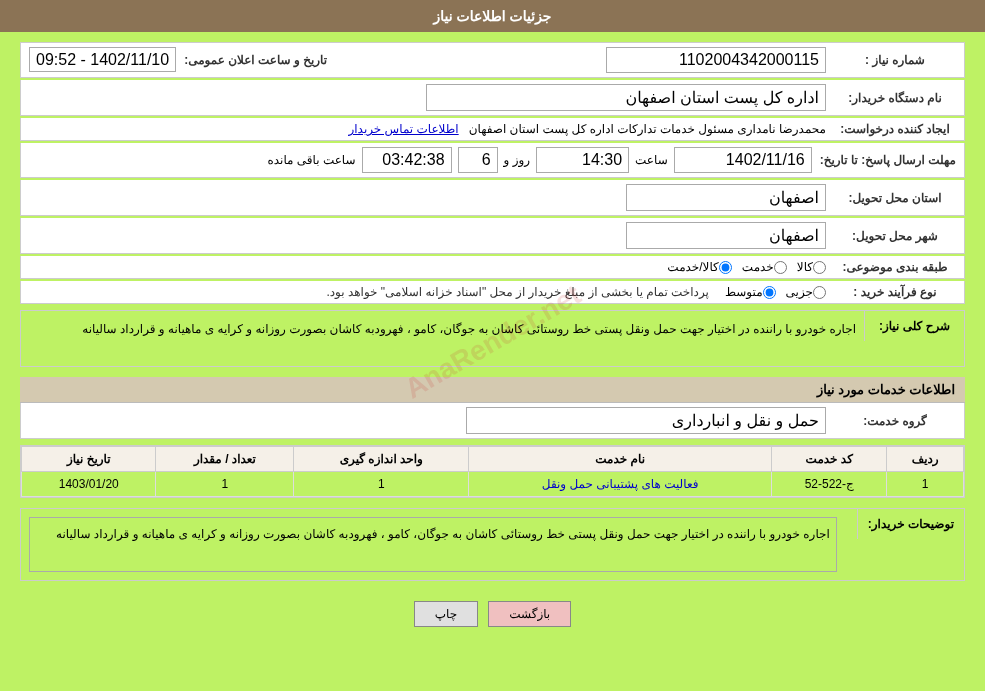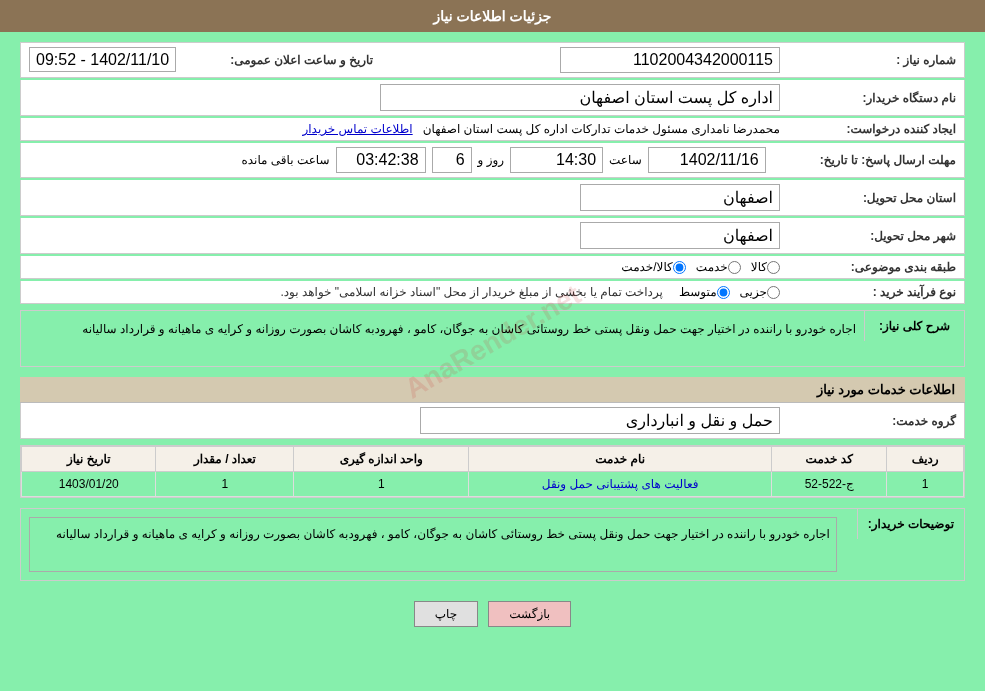--- a/index.html
+++ b/index.html
@@ -5,21 +5,21 @@
     * { box-sizing: border-box; margin: 0; padding: 0; }
     body {
       font-family: Tahoma, Arial, sans-serif;
       font-size: 12px;
       background: #f0f0f0;
       direction: rtl;
     }
     .page-wrapper {
       width: 985px;
       min-height: 691px;
-      background: #86efac;
+      background: #bef264;
       margin: 0 auto;
       padding: 0;
     }
     .header-bar {
       background: #8B7355;
       color: #fff;
       text-align: center;
       padding: 8px 12px;
       font-size: 14px;
       font-weight: bold;
@@ -29,25 +29,24 @@
     }
     .info-row {
       display: flex;
       align-items: center;
       padding: 4px 8px;
       border-bottom: 1px solid #eee;
     }
     .info-row:last-child { border-bottom: none; }
     .label-cell {
       min-width: 130px;
-      text-align: right;
+      text-align: center;
       font-weight: bold;
       color: #333;
       padding-left: 8px;
-      margin-left: 46px;
     }
     .value-cell {
       flex: 1;
       text-align: right;
     }
     .input-box {
       border: 1px solid #aaa;
       background: #fff;
       padding: 3px 6px;
       font-size: 16px;
@@ -172,21 +171,21 @@
         <span>محمدرضا نامداری مسئول خدمات تدارکات اداره کل پست استان اصفهان</span>
         &nbsp;
         <a class="link-blue">اطلاعات تماس خریدار</a>
       </span>
     </div>
 
     <div class="info-row" style="border:1px solid #ccc; border-top:none; margin-bottom:2px; background:#fff;">
       <span class="label-cell">مهلت ارسال پاسخ: تا تاریخ:</span>
       <span class="value-cell">
         <div class="inline-flex">
-          <span class="input-box" style="width:118px; display:inline-block;">1402/11/16</span>
+          <span class="input-box" style="width:138px; display:inline-block;">1402/11/16</span>
           <span>ساعت</span>
           <span class="input-box" style="width:93px; display:inline-block;">14:30</span>
           <span>روز و</span>
           <span class="input-box" style="width:40px; display:inline-block;">6</span>
           <span class="input-box" style="width:90px; display:inline-block;">03:42:38</span>
           <span>ساعت باقی مانده</span>
         </div>
       </span>
     </div>
 

